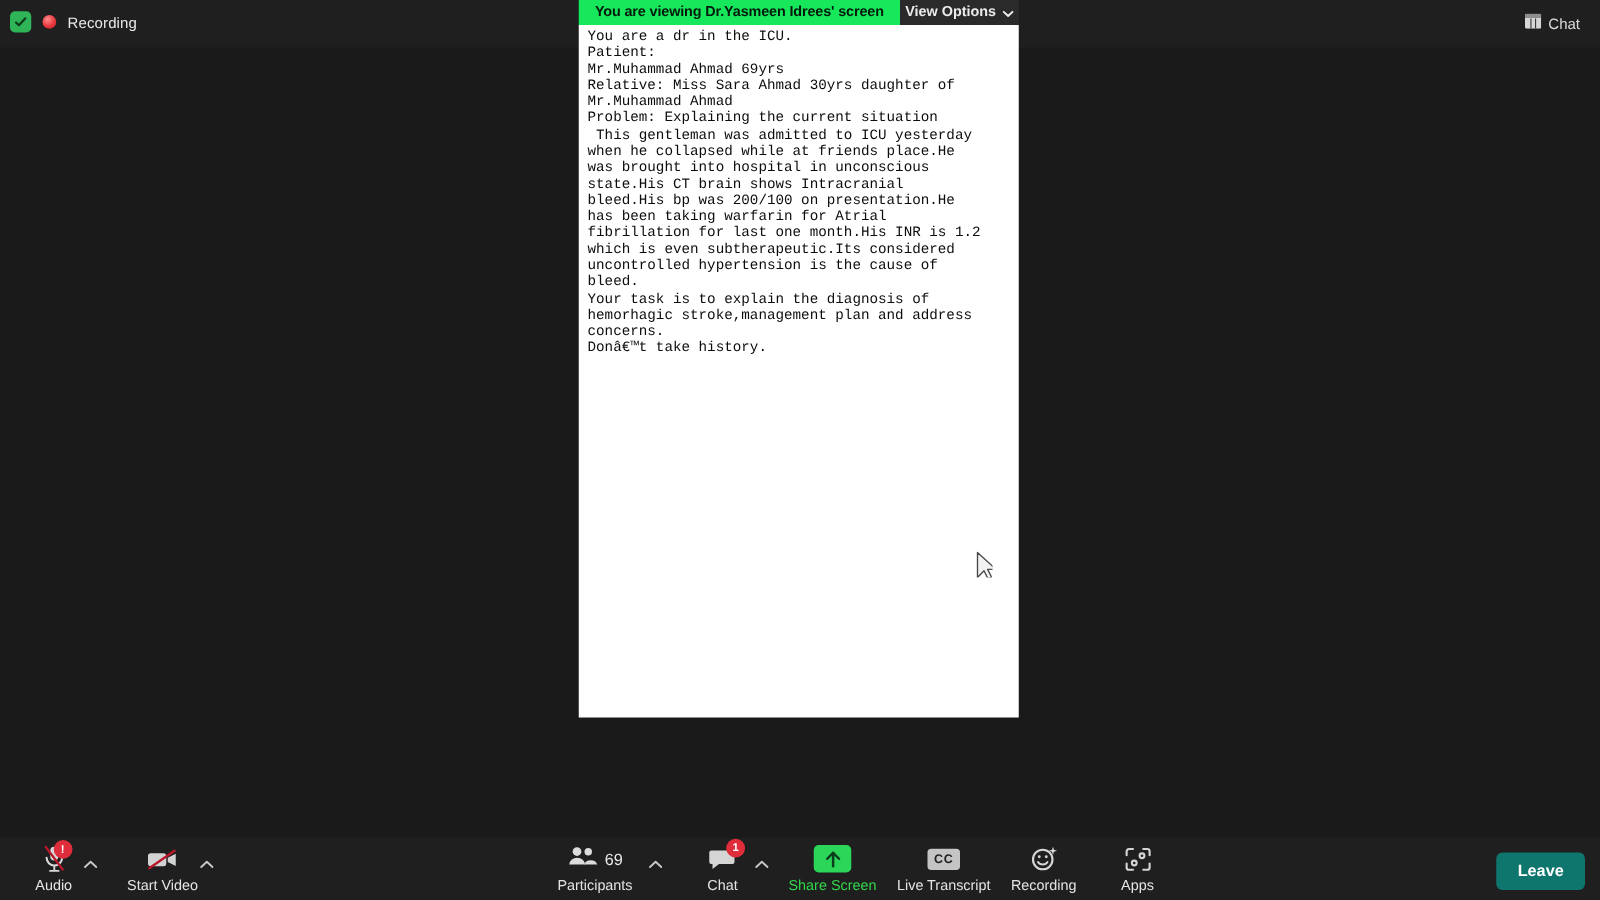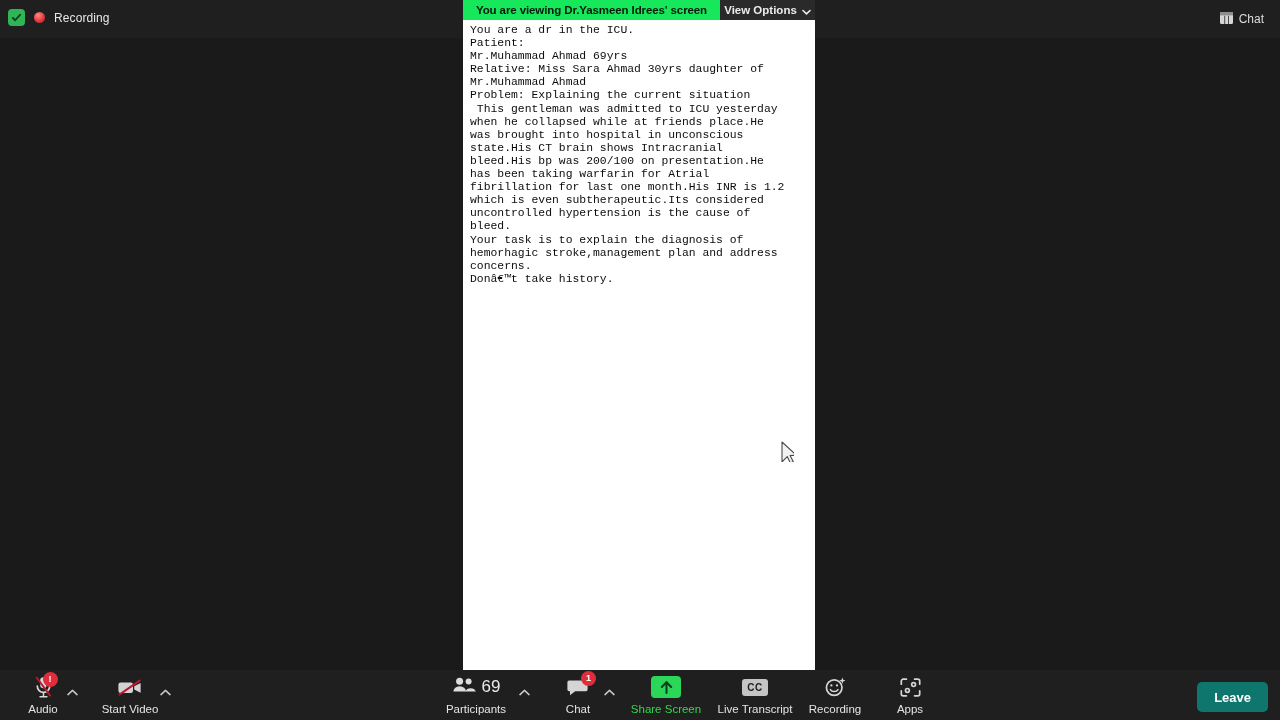--- a/index.html
+++ b/index.html
@@ -53,21 +53,21 @@
     letter-spacing:-.1px;
   }
   #view-options{
     position:absolute; left:257px; top:0; width:95px; height:20px;
     background:#2a2a2a;
     display:flex; align-items:center; justify-content:center; gap:5px;
   }
   #view-options-label{ color:#ececec; font-size:11.5px; font-weight:bold; }
 
   #shared-doc{
-    position:absolute; left:0; top:20px; width:352px; height:650px;
+    position:absolute; left:0; top:20px; width:352px; height:554px;
     background:#ffffff; overflow:hidden;
   }
   #shared-doc-text{
     display:block;
     margin:0; padding:4px 7px 0 7px;
     font-family:"Liberation Mono", monospace;
     font-size:11.4px;
     line-height:13.1px;
     color:#0c0c0c;
     white-space:pre-wrap;
@@ -113,21 +113,21 @@
   #item-apps{ left:873px;text-align:center; }
 
   #caret-audio{ left:67px; top:17px; }
   #caret-video{ left:160px; top:17px; }
   #caret-participants{ left:519px; top:17px; }
   #caret-chat{ left:604px; top:17px; }
 
   .caret-abs{ position:absolute; color:#c8c8c8; font-size:11px; line-height:1; }
 
   #participants-count{
-    color:#e9e9e9; font-size:17px; margin-left:5px; font-weight:normal;
+    color:#e9e9e9; font-size:13px; margin-left:5px; font-weight:normal;
   }
 
   #cc-badge{
     width:26px;height:17px;border-radius:3px;background:#c4c4c4;
     color:#1f1f1f;font-size:10px;font-weight:bold;
     display:flex;align-items:center;justify-content:center;letter-spacing:.5px;
   }
   #share-icon-box{
     width:30px;height:22px;border-radius:4px;background:#2bd659;
     display:flex;align-items:center;justify-content:center;

